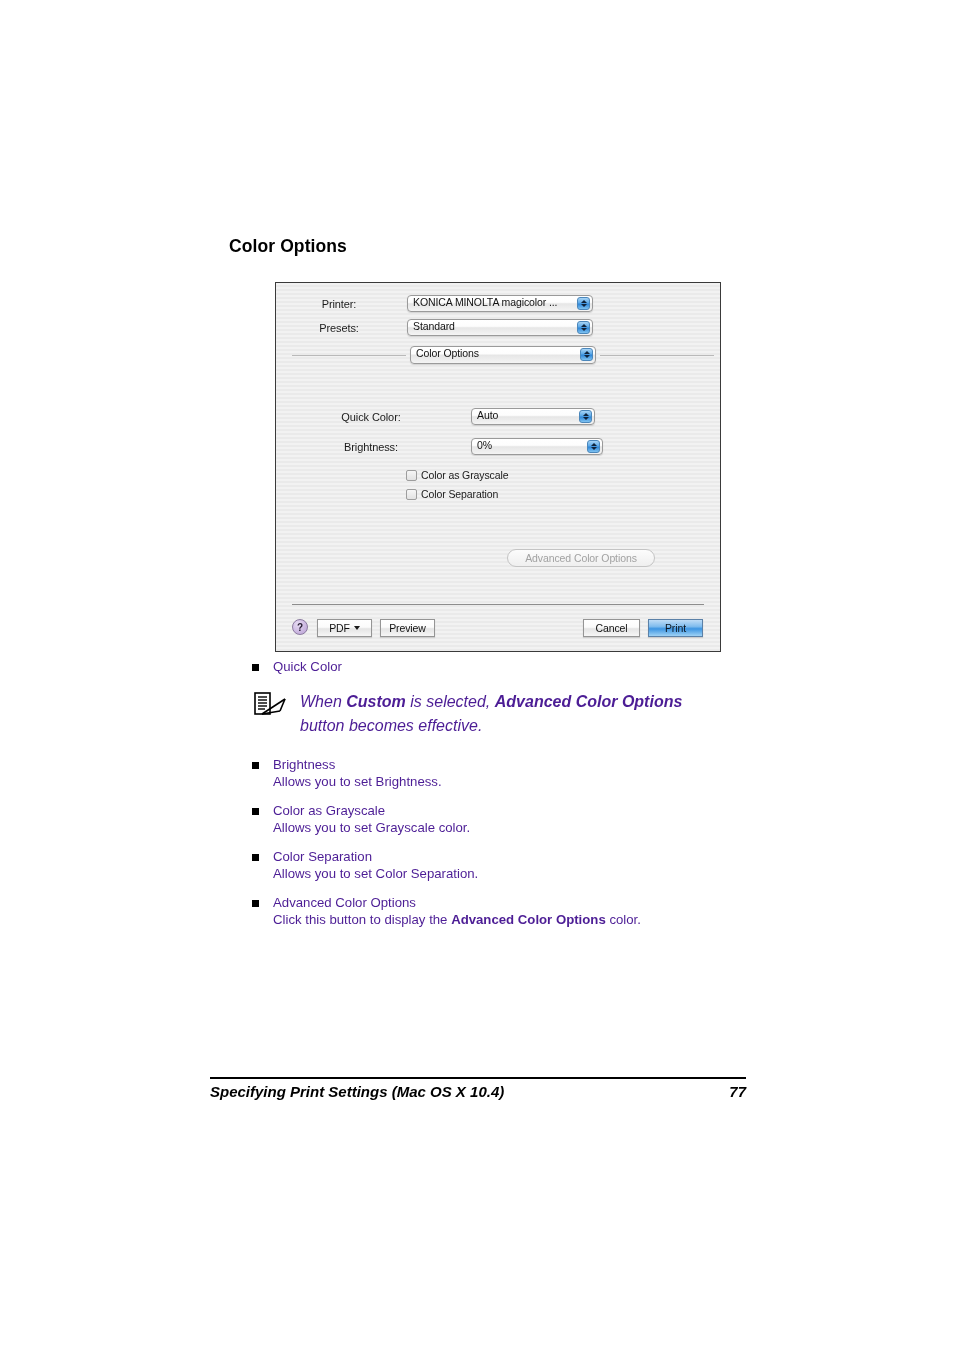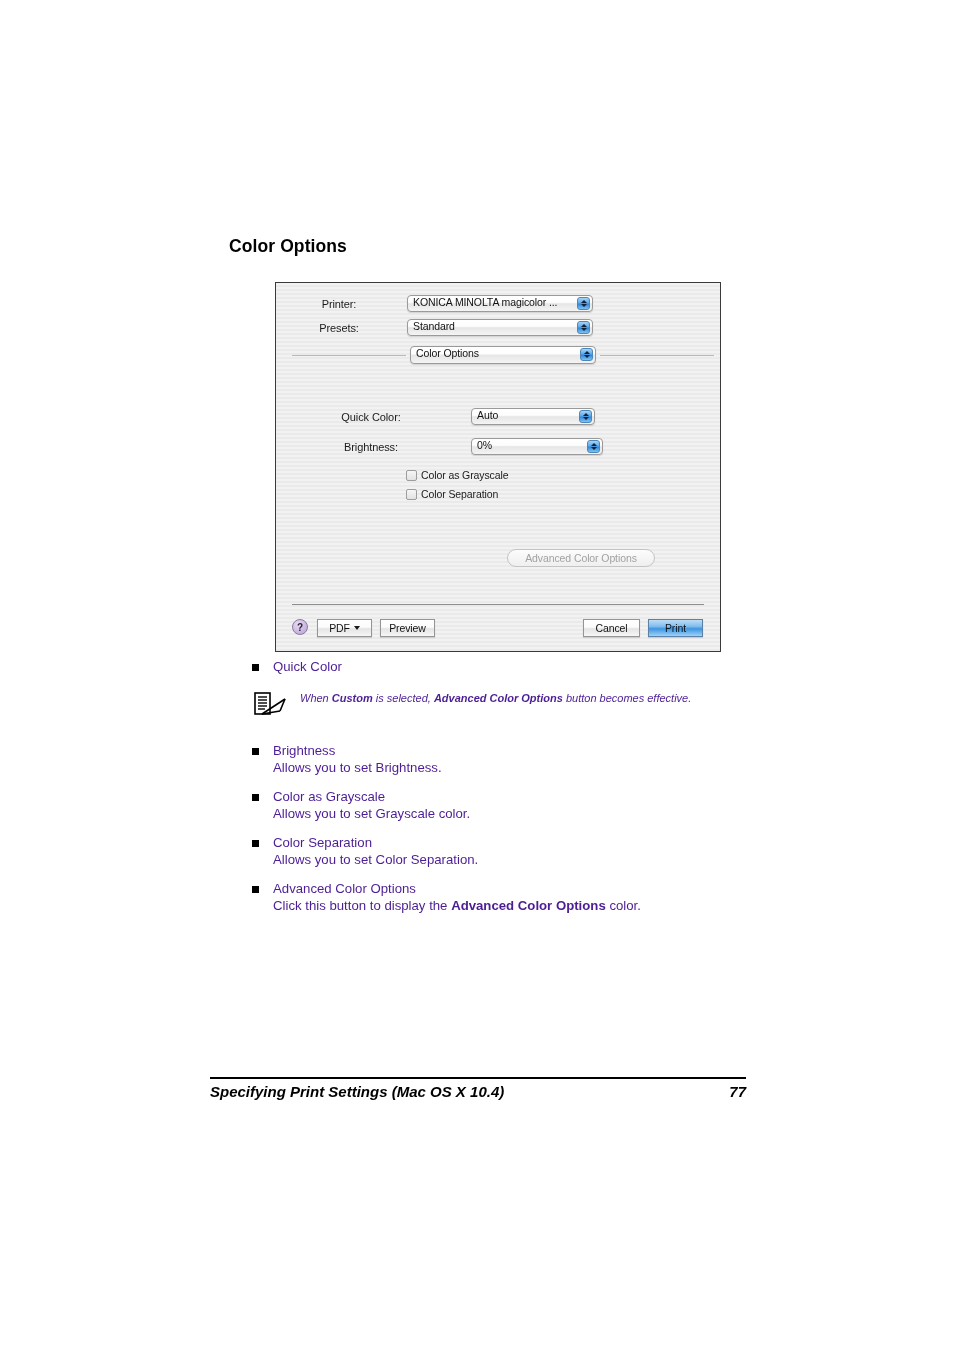--- a/index.html
+++ b/index.html
@@ -268,22 +268,22 @@
   }
   .bullet-title { }
   .bullet-desc { }
 
   
   #note-block {
     position: relative;
     margin: 14px 0 18px 0;
     padding-left: 52px;
     min-height: 34px;
-    font-size: 11px;
-    line-height: 16px;
+    font-size: 16px;
+    line-height: 24px;
     font-style: italic;
   }
   #note-icon {
     position: absolute;
     left: 6px;
     top: 2px;
     width: 34px;
     height: 26px;
   }
   .note-text b { font-weight: bold; font-style: italic; }

